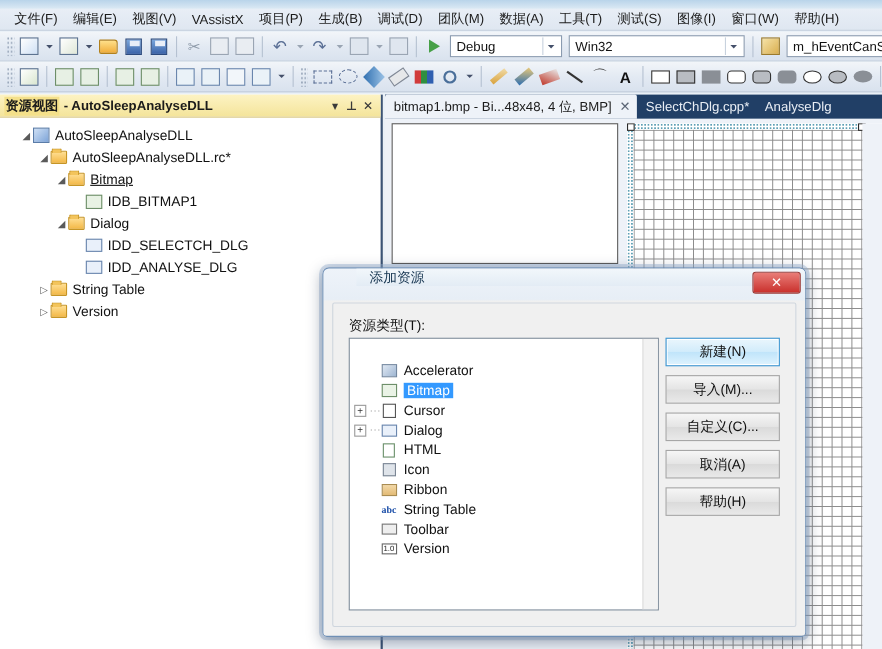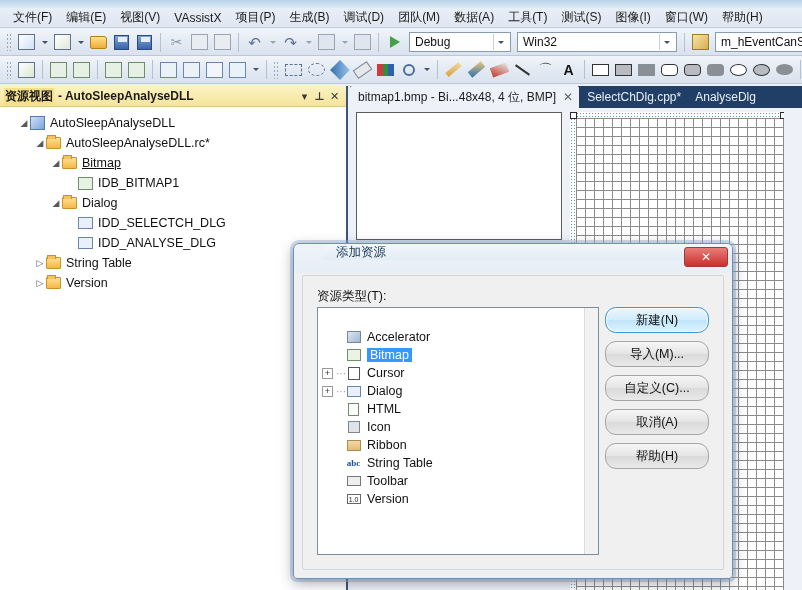--- a/index.html
+++ b/index.html
@@ -266,21 +266,21 @@
   .lscroll {
     position: absolute; right: 0; top: 0; width: 14px; bottom: 0;
     background: #f2f2f2; border-left: 1px solid #dcdcdc;
   }
   .btncol {
     position: absolute; right: 14px; top: 31px; width: 104px;
   }
   .dbtn {
     width: 104px; height: 26px; margin-bottom: 8px;
     background: linear-gradient(to bottom,#f6f6f6,#e4e4e4 50%,#dadada 51%,#e9e9e9);
-    border: 1px solid #a6a6a6; border-radius: 11px;
+    border: 1px solid #a6a6a6; border-radius: 0;
     font-size: 12.5px; color: #111;
     display:flex; align-items:center; justify-content:center;
     font-family: "Liberation Sans", sans-serif;
   }
   .dbtn.default {
     background: linear-gradient(to bottom,#eaf6fd,#d2ecfb 48%,#bfe4fa 50%,#dff3fe);
     border: 1px solid #3c97d3;
     box-shadow: inset 0 0 0 1px #ffffff;
   }
 

